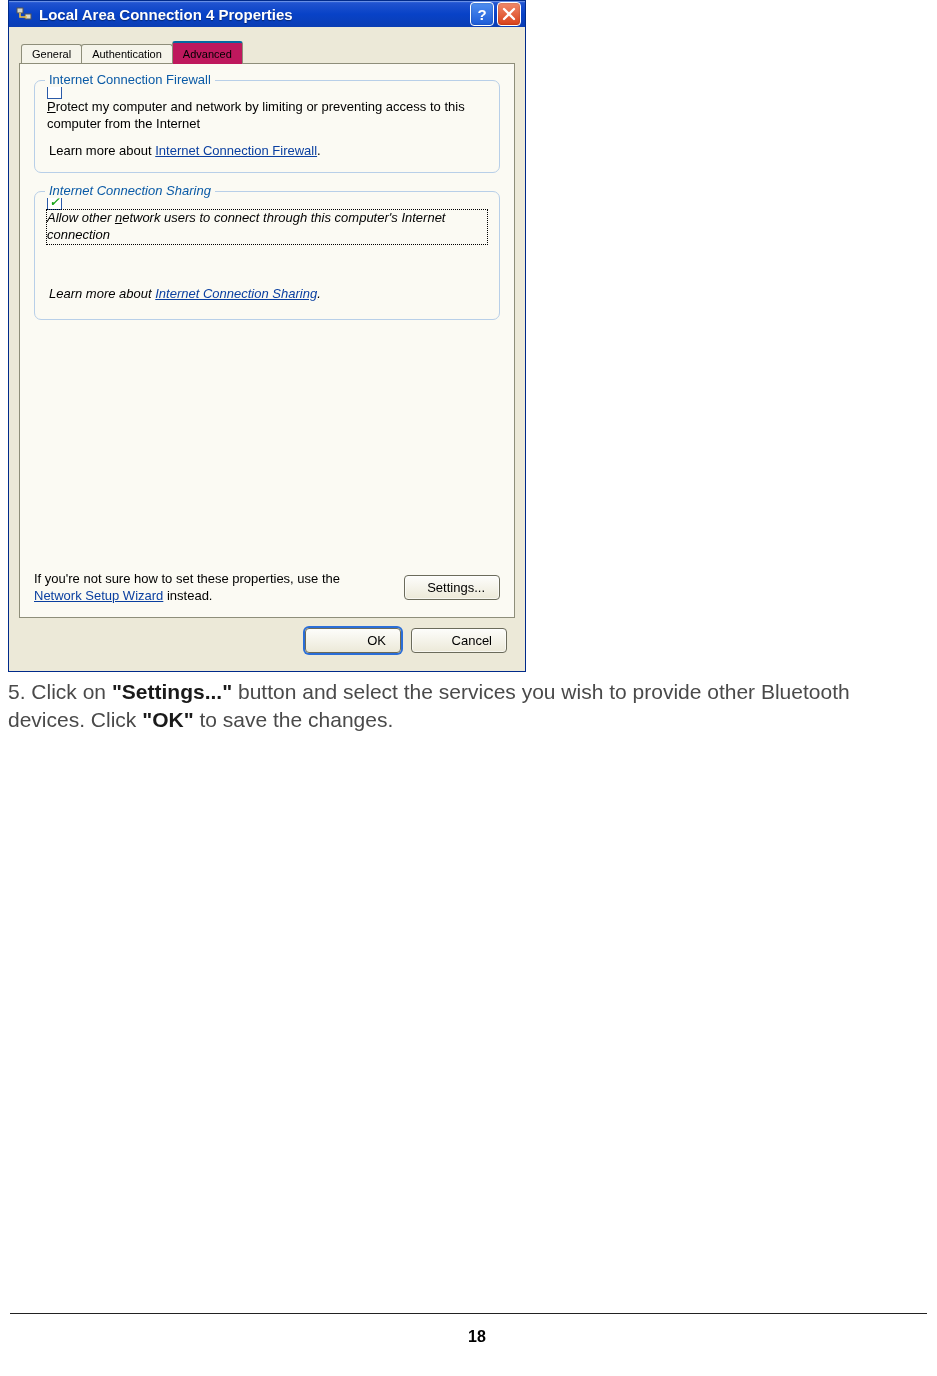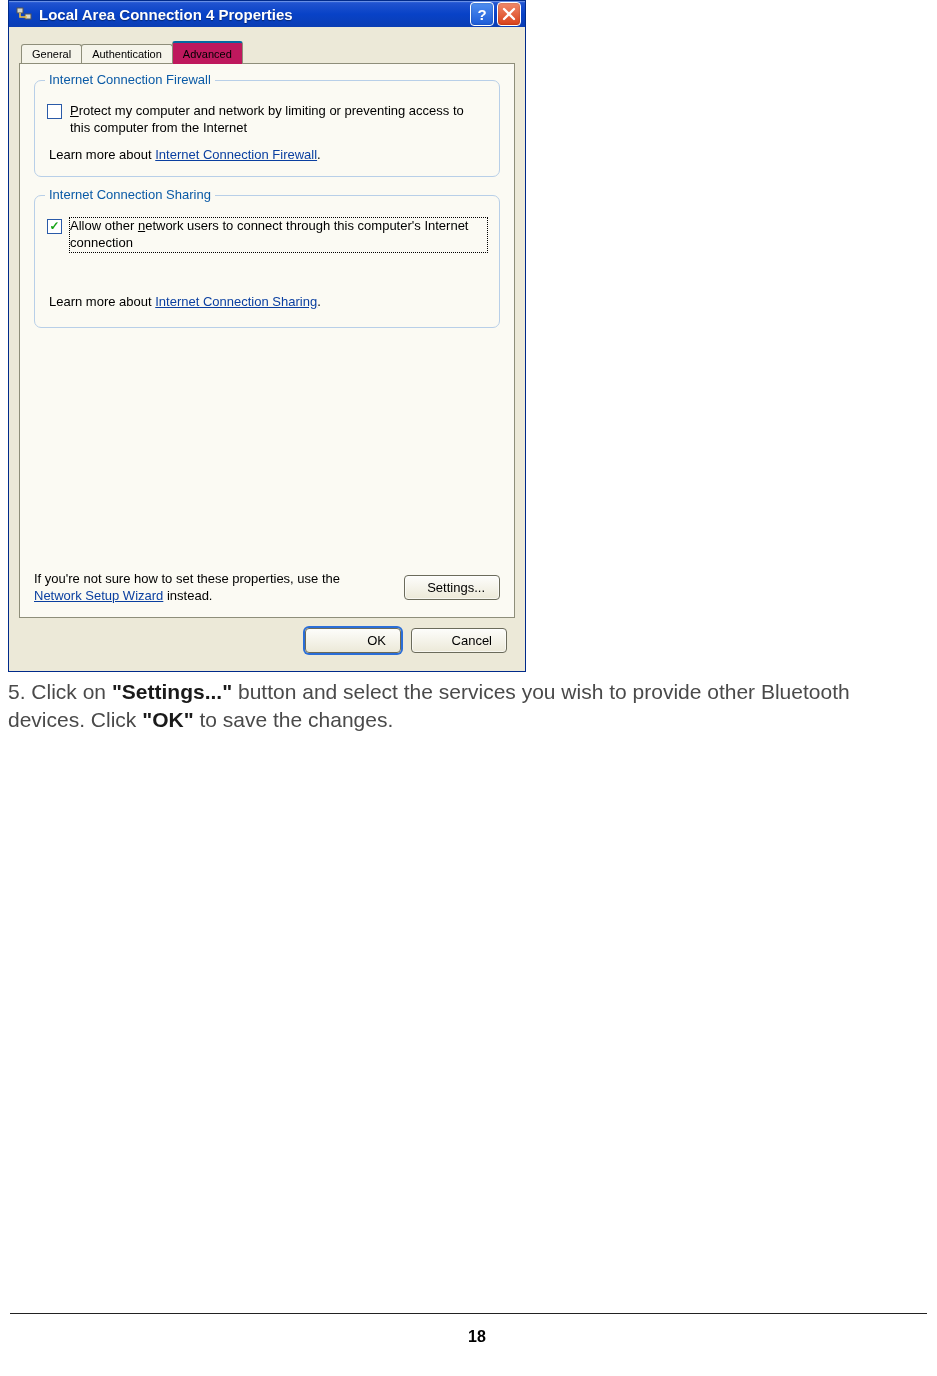--- a/index.html
+++ b/index.html
@@ -97,21 +97,21 @@
     position: relative;
   }
   .group-legend {
     position: absolute;
     top: -9px; left: 10px;
     background: #fbfaf3;
     padding: 0 4px;
     color: #0a5aa6;
     font-size: 13px;
   }
-  .chk-row { display: flex; align-items: flex-start; margin: 20px 0 10px 0; }
+  .chk-row { display: flex; align-items: flex-start; margin: 0 0 10px 0; flex-direction: column; }
   .chk {
     width: 15px; height: 15px;
     border: 1px solid #2a5aa8;
     background: #fff;
     margin: 1px 8px 0 0;
     flex: 0 0 15px;
     display: flex; align-items: center; justify-content: center;
   }
   .chk.checked::after {
     content: "✓";
@@ -222,21 +222,21 @@
           <div class="group-legend">Internet Connection Firewall</div>
           <div class="chk-row">
             <div class="chk"></div>
             <div class="chk-label"><span></span><span class="ul">P</span><span>rotect my computer and network by limiting or preventing access to this computer from the Internet</span></div>
           </div>
           <div class="learn-line">
             <span>Learn more about </span><a href="#" class="xp-link">Internet Connection Firewall</a><span>.</span>
           </div>
         </div>
 
-        <div class="group" style="padding-bottom:18px;">
+        <div class="group" style="padding-bottom:18px;font-style:italic;">
           <div class="group-legend">Internet Connection Sharing</div>
 
           <div class="chk-row">
             <div class="chk checked"></div>
             <div class="chk-label focused"><span>Allow other </span><span class="ul">n</span><span>etwork users to connect through this computer's Internet connection</span></div>
           </div>
 
           <div style="height:22px"></div>
 
 

